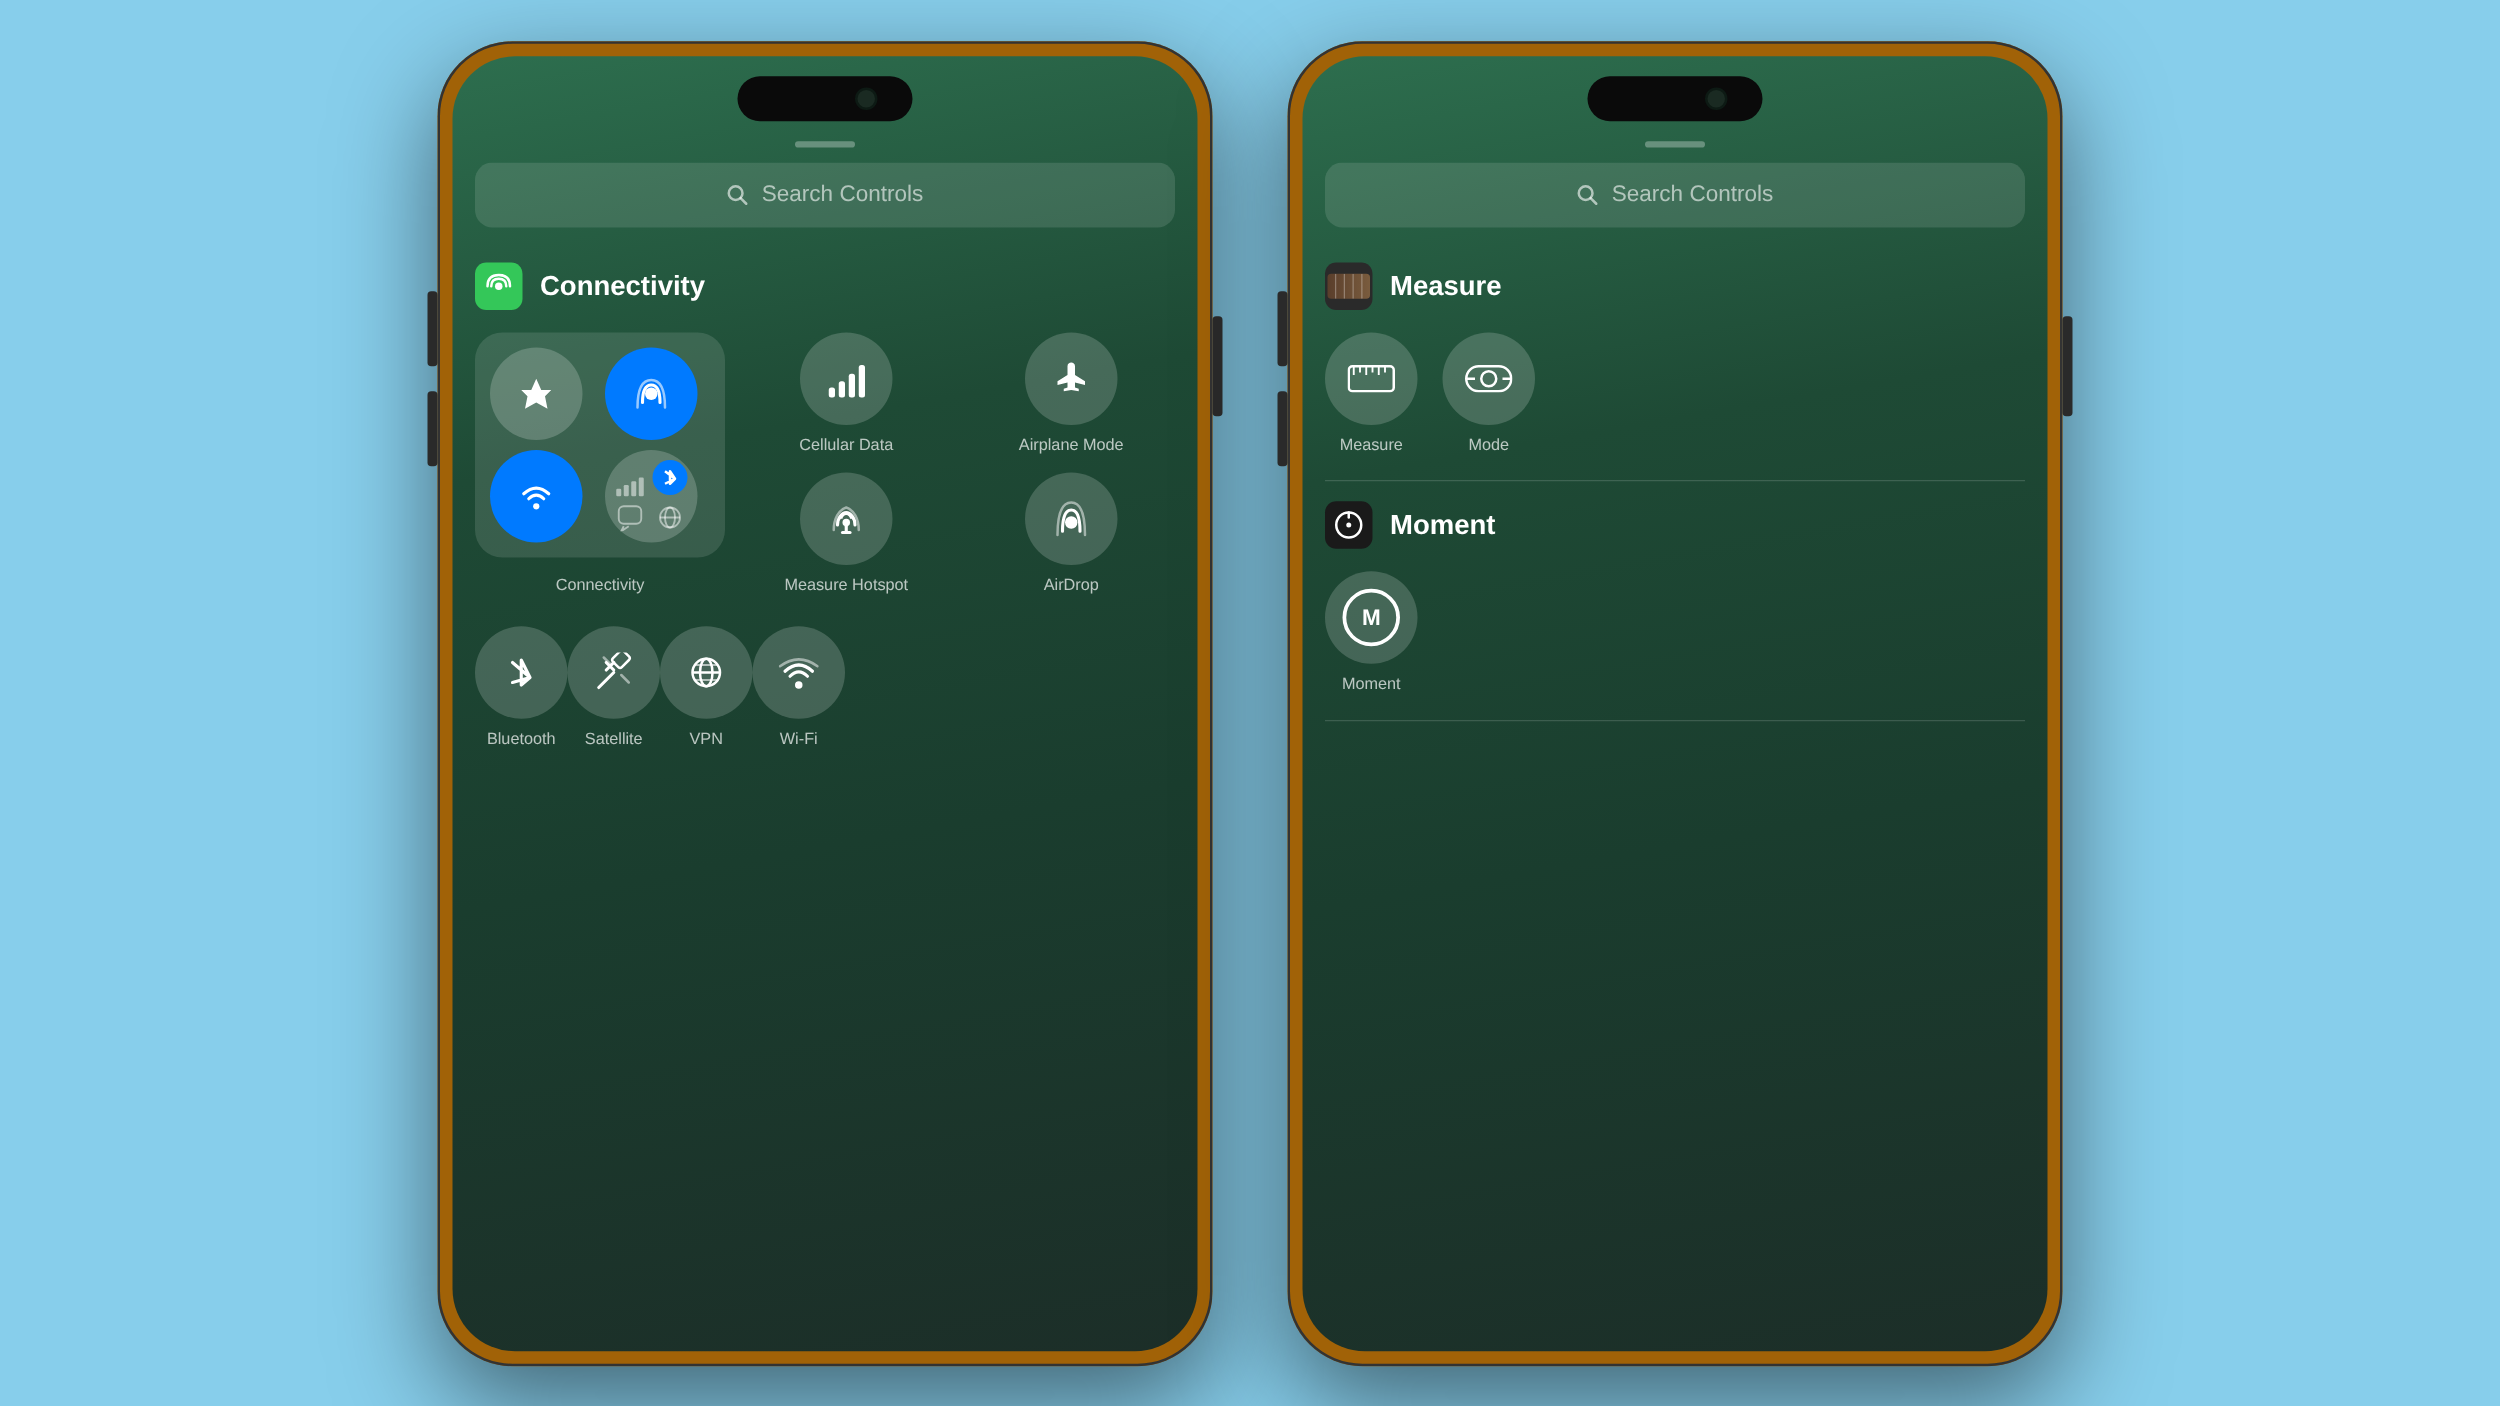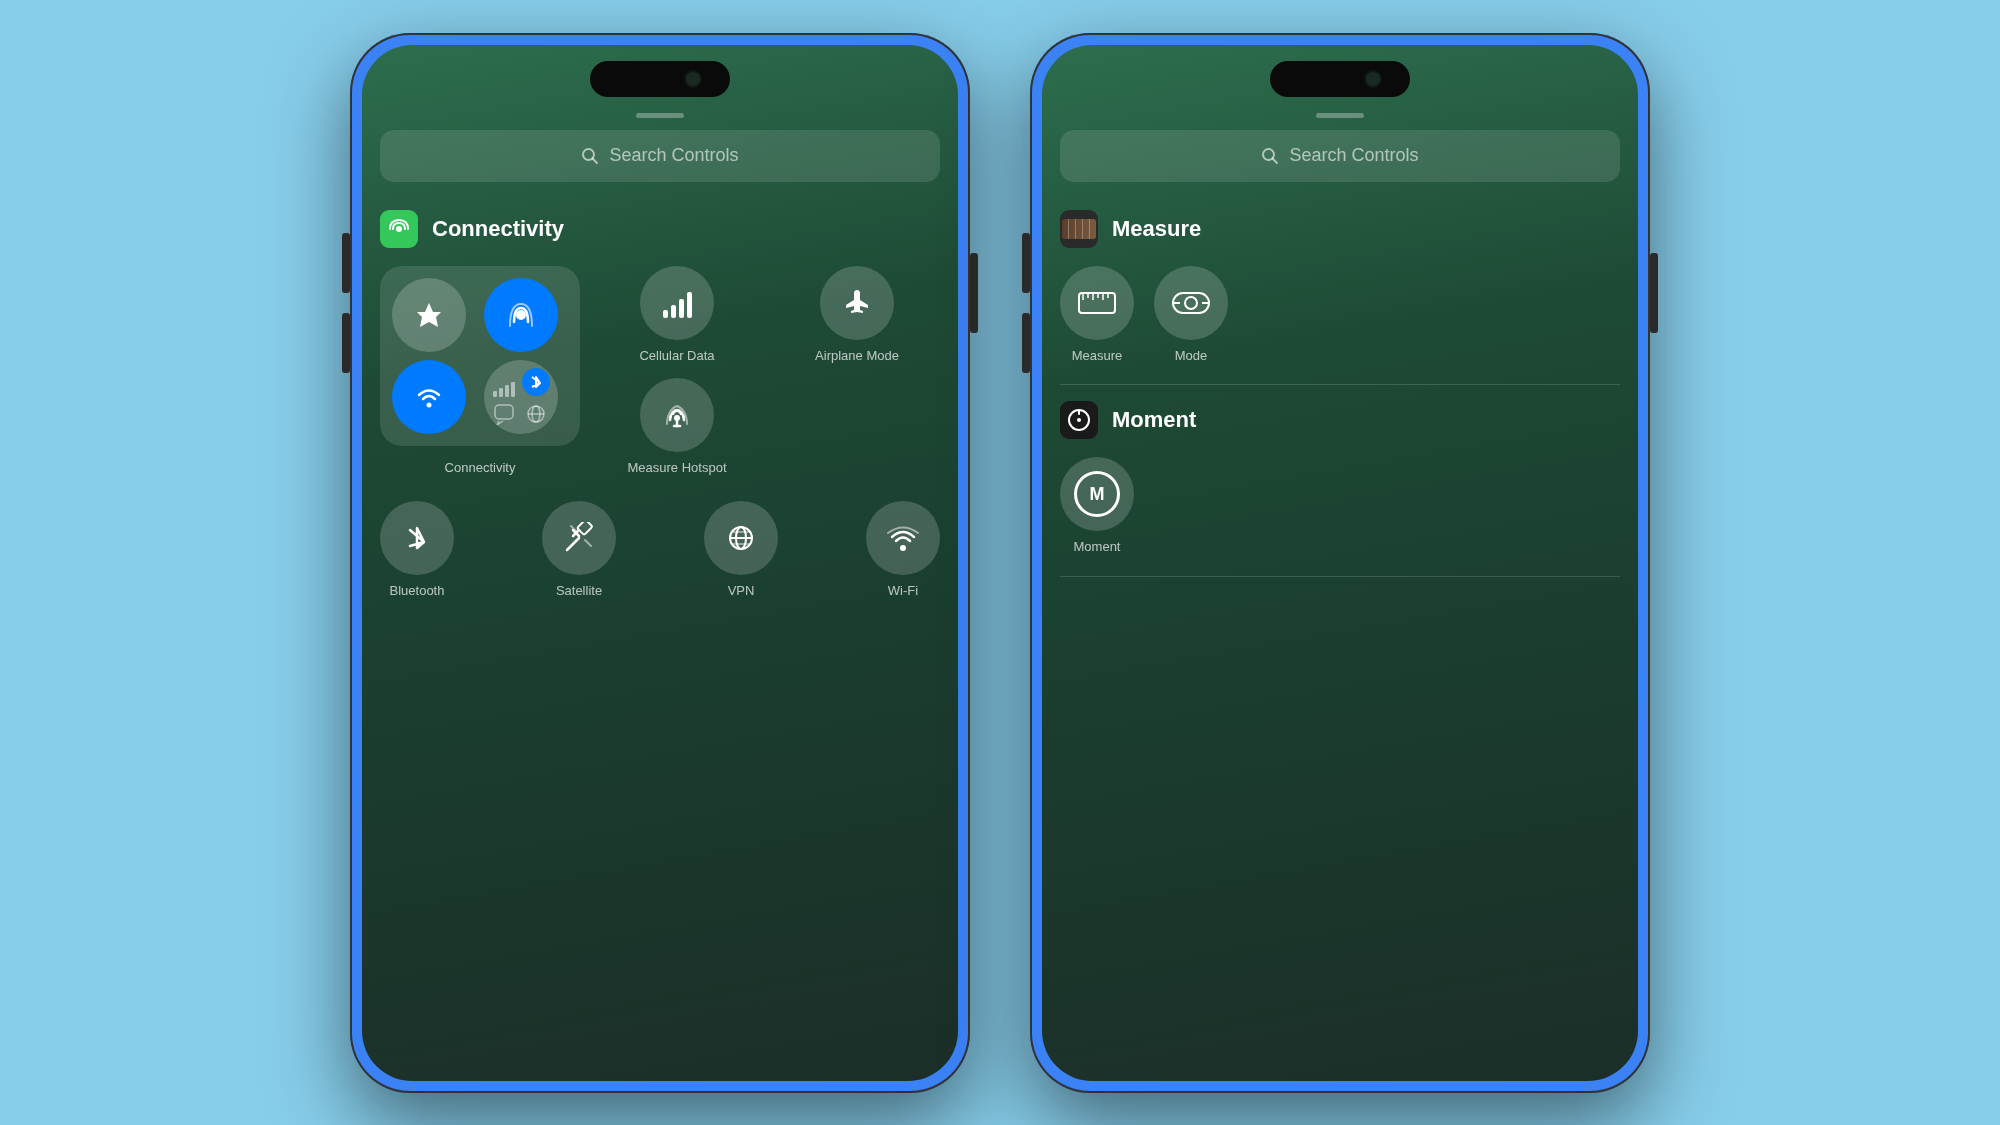--- a/index.html
+++ b/index.html
@@ -18,21 +18,21 @@
 
     .phone-wrapper {
       position: relative;
       width: 620px;
       height: 1060px;
     }
 
     .phone-frame {
       position: absolute;
       inset: 0;
-      background: #3b82f6;
+      background: #a16207;
       border-radius: 60px;
       box-shadow: 0 30px 80px rgba(0,0,0,0.5), inset 0 0 0 2px #333;
     }
 
     .phone-screen {
       position: absolute;
       top: 12px;
       left: 12px;
       right: 12px;
       bottom: 12px;
@@ -222,21 +222,21 @@
     .control-label {
       color: rgba(255,255,255,0.7);
       font-size: 13px;
       text-align: center;
       line-height: 1.3;
     }
 
     
     .bottom-controls {
       display: flex;
-      justify-content: space-between;
+      justify-content: flex-start;
       margin-top: 10px;
     }
 
     .bottom-control-item {
       display: flex;
       flex-direction: column;
       align-items: center;
       gap: 8px;
     }
 
@@ -463,20 +463,30 @@
                     <path d="M7 26 C7 17 11 10 17 8 C23 10 27 17 27 26" stroke="white" stroke-width="2" fill="none" stroke-linecap="round" opacity="0.5"></path>
                     <path d="M13 17 C13 15 15 13 17 13 C19 13 21 15 21 17" stroke="white" stroke-width="2" fill="none"></path>
                     <circle cx="17" cy="20" r="3" fill="white"></circle>
                     <path d="M17 23 L17 28" stroke="white" stroke-width="2.5" stroke-linecap="round"></path>
                     <path d="M14 28 L20 28" stroke="white" stroke-width="2.5" stroke-linecap="round"></path>
                   </svg>
                 </div>
                 <span class="control-label">Measure Hotspot</span>
               </div>
 
+              <div class="control-item">
+                <div class="control-circle">
+                  <svg width="34" height="34" viewBox="0 0 34 34" fill="none">
+                    <circle cx="17" cy="20" r="5" fill="white"></circle>
+                    <path d="M10 27 Q10 10 17 10 Q24 10 24 27" stroke="white" stroke-width="2.5" fill="none" stroke-linecap="round"></path>
+                    <path d="M6 30 Q6 4 17 4 Q28 4 28 30" stroke="white" stroke-width="2" fill="none" stroke-linecap="round" opacity="0.5"></path>
+                  </svg>
+                </div>
+                <span class="control-label">AirDrop</span>
+              </div>
             </div>
           </div>
         </div>
 
         <div class="bottom-controls" style="margin-top:20px;">
           <div class="bottom-control-item">
             <div class="bottom-circle">
               <svg width="24" height="32" viewBox="0 0 24 32" fill="none">
                 <path d="M5 8 L19 20 L12 26 L12 6 L19 20 L5 24" stroke="white" stroke-width="2.5" fill="none" stroke-linejoin="round" stroke-linecap="round"></path>
               </svg>

